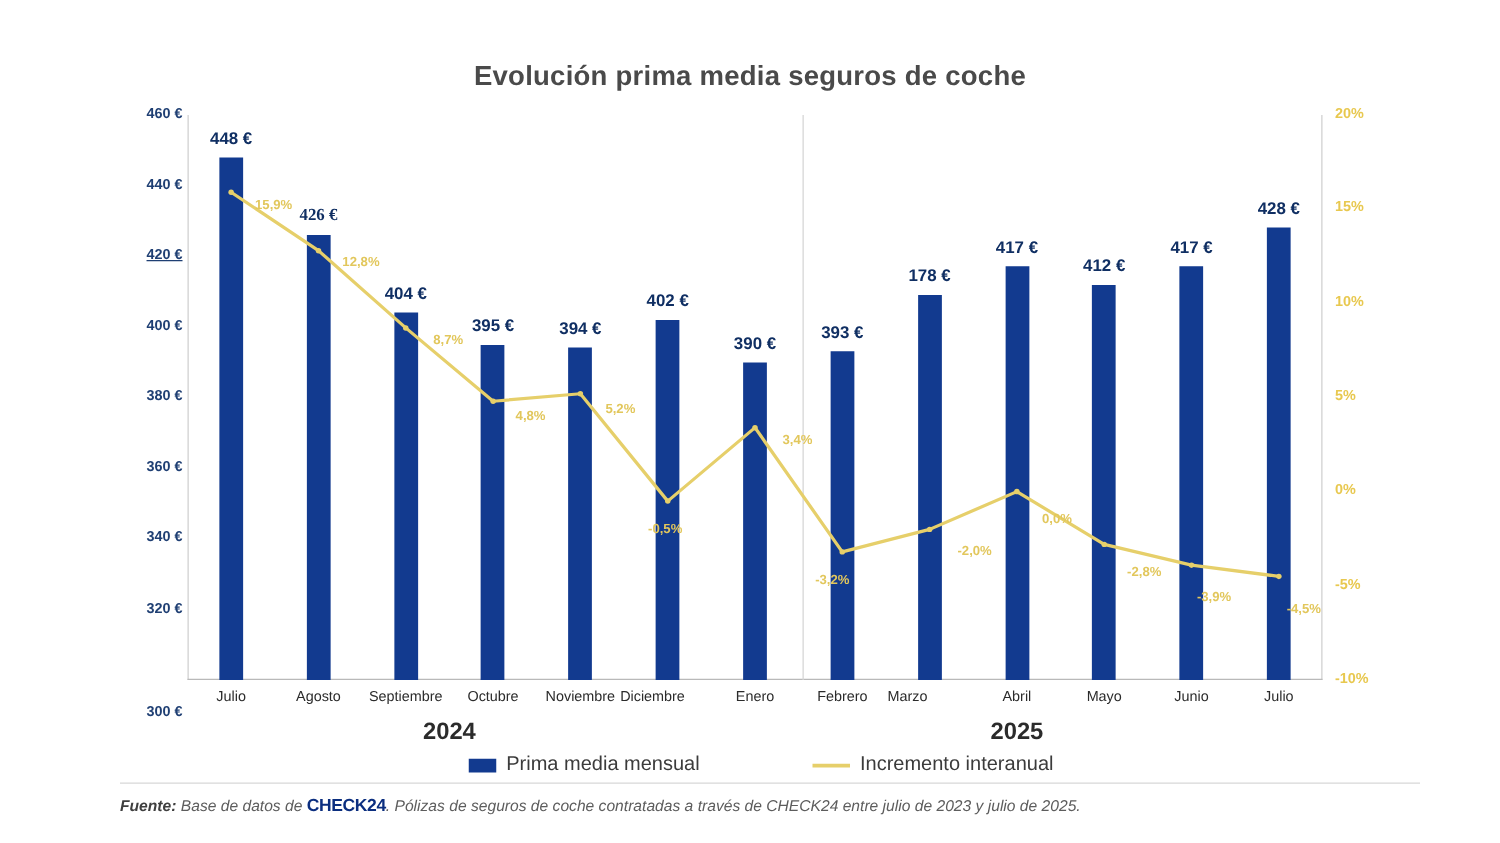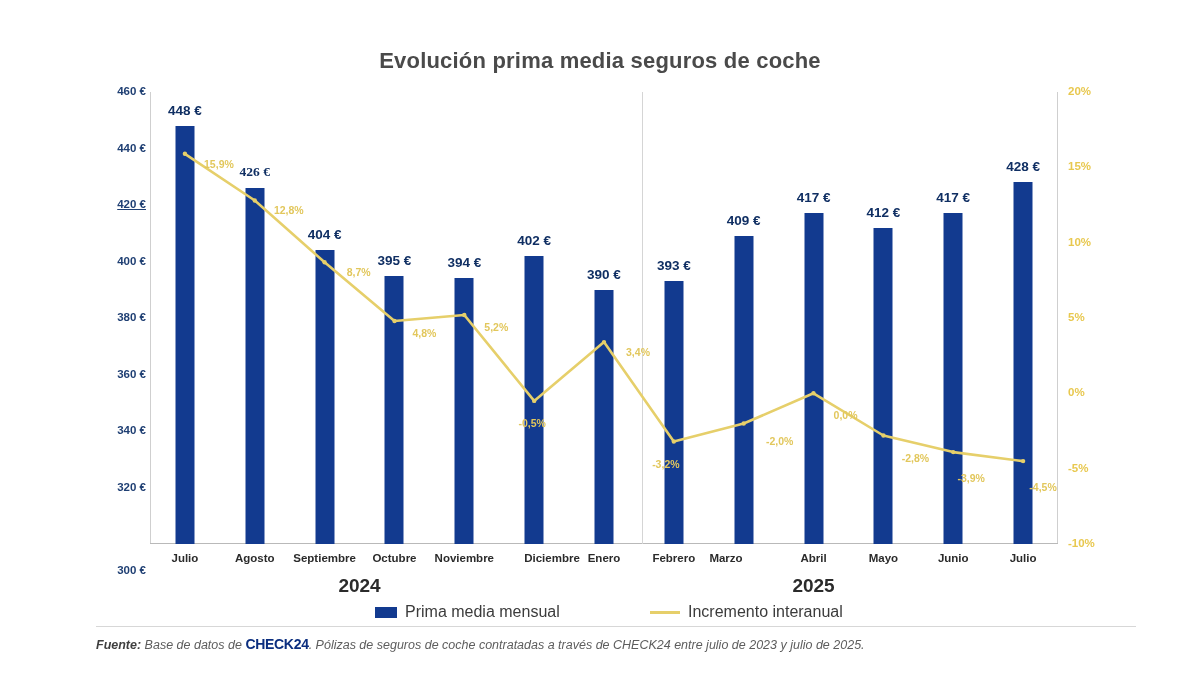--- a/index.html
+++ b/index.html
@@ -43,21 +43,21 @@
   .line-layer{position:absolute;left:150px;top:92px;width:908px;height:452px;}
   .pct-label{
     position:absolute;font-size:10.5px;font-weight:bold;color:#e2c75c;
     white-space:nowrap;transform:translate(-50%,-50%);
   }
 
   
   .xlabels{position:absolute;left:150px;top:552px;width:908px;height:24px;}
   .xlabel{
     position:absolute;top:0;width:86px;text-align:center;
-    font-size:11.5px;font-weight:bold;color:#2b2b2b;
+    font-size:11.5px;font-weight:normal;color:#2b2b2b;
     transform:translateX(-50%);
   }
   .year{
     position:absolute;font-size:19px;font-weight:bold;color:#2b2b2b;
     transform:translateX(-50%);top:575px;
   }
 
   
   .legend{
     position:absolute;left:0;top:603px;width:1200px;height:22px;
@@ -143,21 +143,21 @@
       <div class="bar-slot" style="left: 419.077px; width: 69.8462px;">
         <div class="bar" title="390 €" style="height: 254.25px; background: rgb(18, 58, 143);"></div>
         <div class="bar-label" style="bottom: 262.25px;">390 €</div>
       </div>
       <div class="bar-slot" style="left: 488.923px; width: 69.8462px;">
         <div class="bar" title="393 €" style="height: 262.725px; background: rgb(18, 58, 143);"></div>
         <div class="bar-label" style="bottom: 270.725px;">393 €</div>
       </div>
       <div class="bar-slot" style="left: 558.769px; width: 69.8462px;">
         <div class="bar" title="409 €" style="height: 307.925px; background: rgb(18, 58, 143);"></div>
-        <div class="bar-label" style="bottom: 315.925px;">409 €</div>
+        <div class="bar-label" style="bottom: 315.925px;">178 €</div>
       </div>
       <div class="bar-slot" style="left: 628.615px; width: 69.8462px;">
         <div class="bar" title="417 €" style="height: 330.525px; background: rgb(18, 58, 143);"></div>
         <div class="bar-label" style="bottom: 338.525px;">417 €</div>
       </div>
       <div class="bar-slot" style="left: 698.462px; width: 69.8462px;">
         <div class="bar" title="412 €" style="height: 316.4px; background: rgb(18, 58, 143);"></div>
         <div class="bar-label" style="bottom: 324.4px;">412 €</div>
       </div>
       <div class="bar-slot" style="left: 768.308px; width: 69.8462px;">
@@ -203,21 +203,21 @@
         <div class="pct-label" style="left: 893.077px; top: 395.133px;">-4,5%</div>
       </div>
   </div>
 
   <div class="xlabels" id="xlabels">
       <div class="xlabel" style="left: 34.9231px;">Julio</div>
       <div class="xlabel" style="left: 104.769px;">Agosto</div>
       <div class="xlabel" style="left: 174.615px;">Septiembre</div>
       <div class="xlabel" style="left: 244.462px;">Octubre</div>
       <div class="xlabel" style="left: 314.308px;">Noviembre</div>
-      <div class="xlabel" style="left: 402px;">Diciembre</div>
+      <div class="xlabel" style="left: 372px;">Diciembre</div>
       <div class="xlabel" style="left: 454px;">Enero</div>
       <div class="xlabel" style="left: 523.846px;">Febrero</div>
       <div class="xlabel" style="left: 576px;">Marzo</div>
       <div class="xlabel" style="left: 663.538px;">Abril</div>
       <div class="xlabel" style="left: 733.385px;">Mayo</div>
       <div class="xlabel" style="left: 803.231px;">Junio</div>
       <div class="xlabel" style="left: 873.077px;">Julio</div>
     </div>
   <div id="year-labels">
       <div class="year" style="left: 359.538px;">2024</div>

